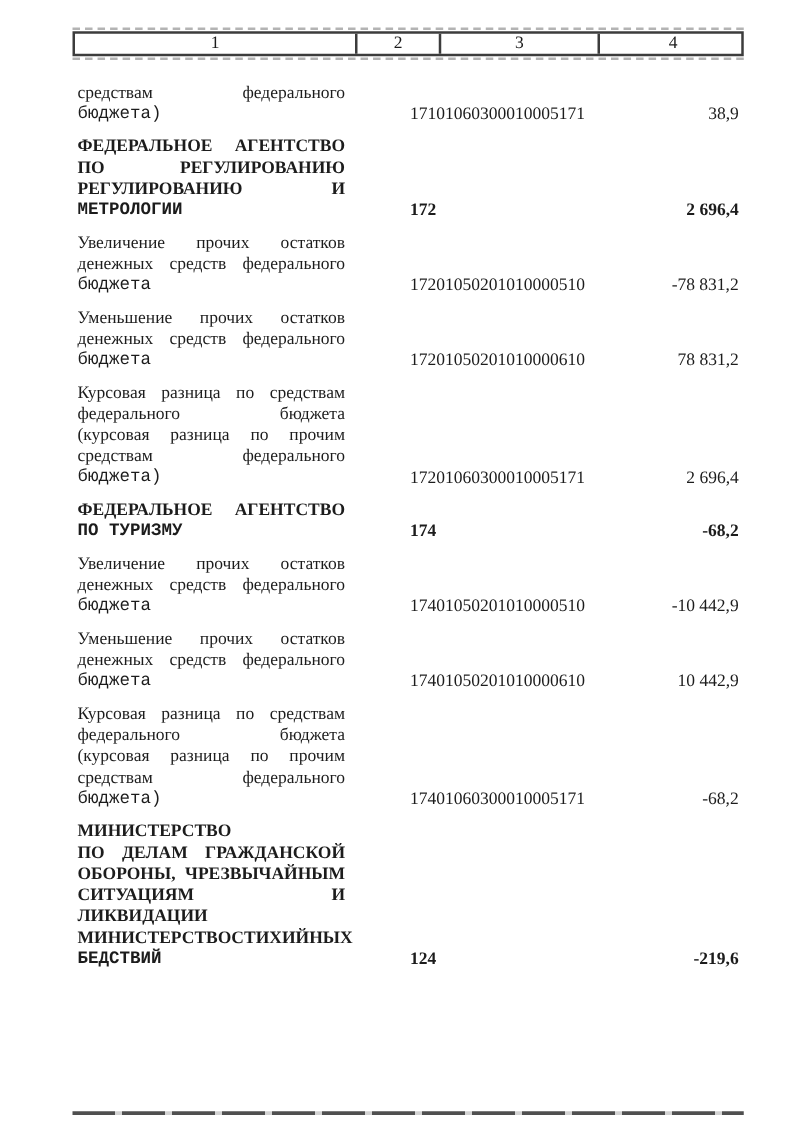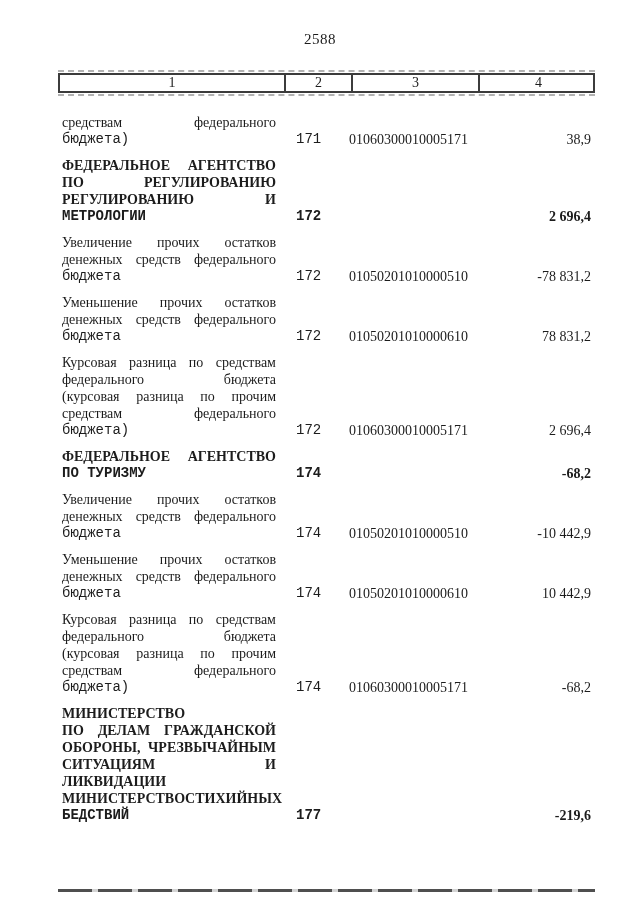--- a/index.html
+++ b/index.html
@@ -56,40 +56,39 @@
     grid-template-columns: 224px 67px 127px 119px;
     align-items: end;
     margin-bottom: 9px;
     line-height: 17px;
   }
   .row.bold { font-weight: bold; }
   .c-desc { padding-left: 4px; padding-right: 6px; }
   .c-desc .ln { display: flex; justify-content: space-between; align-items: flex-end; }
   .c-desc .ln.last { display: block; font-family: Liberation Mono, monospace; }
   .c-desc .ln span { white-space: pre; }
-  .c-ch { text-align: left; padding-left: 14px; font-family: Liberation Mono, monospace; }
+  .c-ch { text-align: right; padding-left: 14px; }
   .c-code { text-align: left; padding-left: 0; white-space: nowrap; margin-top: 32px; }
   .c-val { text-align: right; padding-right: 4px; white-space: nowrap; }
   .bottom-rule {
     position: absolute;
     left: 58px;
     top: 889px;
     width: 537px;
     height: 3px;
     background: repeating-linear-gradient(90deg,
       #4f4f4f 0px, #4f4f4f 34px,
       rgba(79,79,79,0.25) 34px, rgba(79,79,79,0.25) 40px);
   }
 </style>
 </head>
 <body>
 
 <div class="page">
 
-  <div class="pagenum">2588</div>
 
   <div class="tbl">
 
     <div class="thead">
       <div class="hc">1</div>
       <div class="hc">2</div>
       <div class="hc">3</div>
       <div class="hc">4</div>
     </div>
 
@@ -286,21 +285,21 @@
             </div>
             <div class="ln">
               <span>ЛИКВИДАЦИИ</span>
             </div>
             <div class="ln">
               <span>МИНИСТЕРСТВО</span>
               <span>СТИХИЙНЫХ</span>
             </div>
             <div class="ln last">БЕДСТВИЙ</div>
           </div>
-    <div class="c-ch">177</div>
+    <div class="c-ch">124</div>
     <div class="c-code"></div>
     <div class="c-val">-219,6</div>
   </div>
       </div>
 
   </div>
 
   <div class="bottom-rule"></div>
 
 </div>

